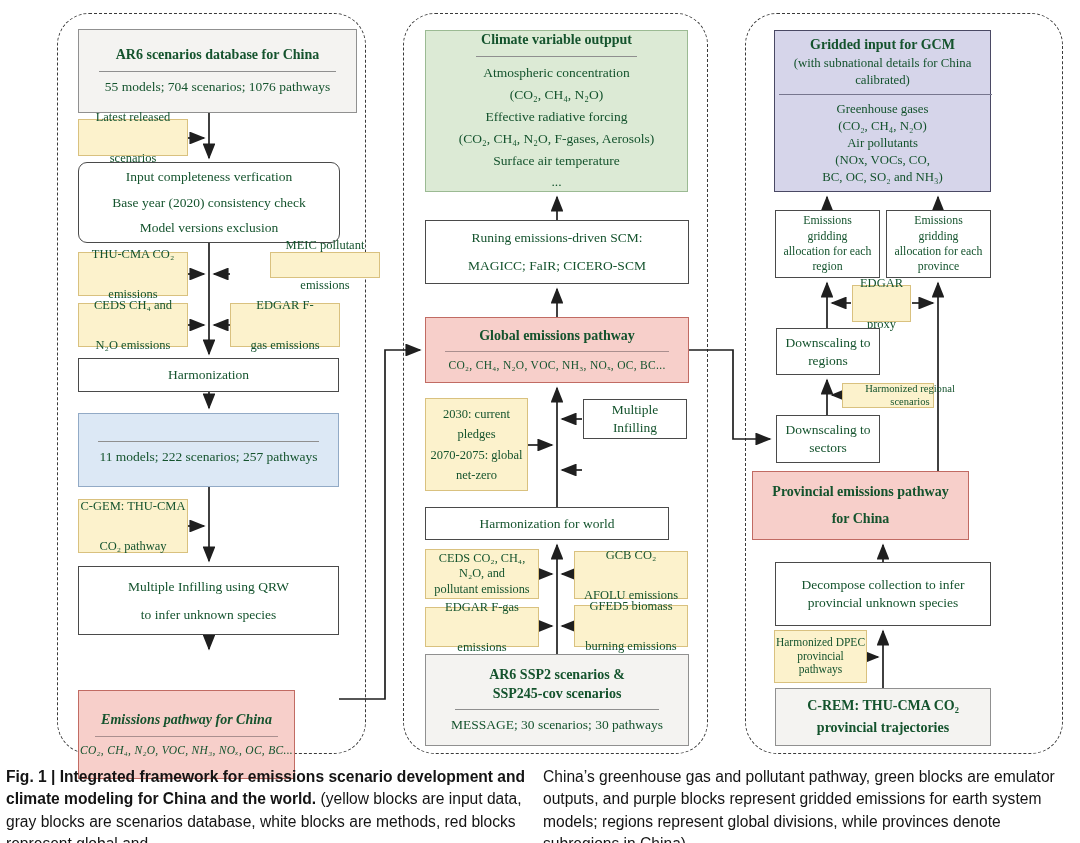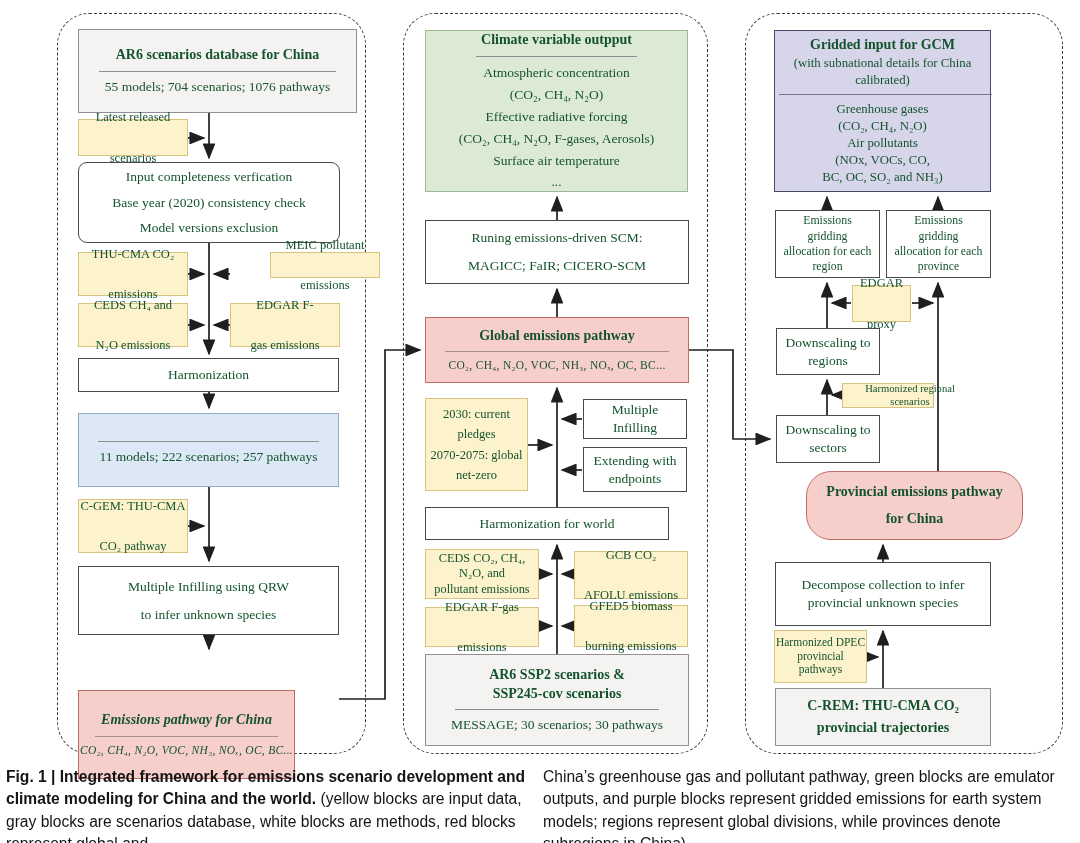--- a/index.html
+++ b/index.html
@@ -180,24 +180,20 @@
     <span class="ln">2030: current</span>
     <span class="ln">pledges</span>
     <span class="ln">2070-2075: global</span>
     <span class="ln">net-zero</span>
   </div>
 
   <div class="box diagram" style="left:583px;top:399px;width:104px;height:40px;">
     <span class="ln">Multiple Infilling</span>
   </div>
 
-  <div class="box diagram nowrap" style="left:583px;top:447px;width:104px;height:45px;">
-    <span class="ln">Extending with</span>
-    <span class="ln">endpoints</span>
-  </div>
 
   <div class="box diagram" style="left:425px;top:507px;width:244px;height:33px;">
     <span class="ln">Harmonization for world</span>
   </div>
 
   <div class="box yellow diagram nowrap" style="left:425px;top:549px;width:114px;height:50px;font-size:12.3px;line-height:1.25;">
     <span class="ln">CEDS CO₂, CH₄,</span>
     <span class="ln">N₂O, and</span>
     <span class="ln">pollutant emissions</span>
   </div>
@@ -262,21 +258,21 @@
   <div class="box yellow diagram xs nowrap" style="left:842px;top:383px;width:92px;height:25px;font-size:10.6px;padding-left:48px;">
     <span class="ln">Harmonized regional</span>
     <span class="ln">scenarios</span>
   </div>
 
   <div class="box diagram nowrap" style="left:776px;top:415px;width:104px;height:48px;">
     <span class="ln">Downscaling to</span>
     <span class="ln">sectors</span>
   </div>
 
-  <div class="box red diagram gap8" style="left:806px;top:471px;width:217px;height:69px;border-radius:25px;">
+  <div class="box red diagram gap8" style="left:752px;top:471px;width:217px;height:69px;">
     <span class="ttl">Provincial emissions pathway</span>
     <span class="ttl">for China</span>
   </div>
 
   <div class="box diagram" style="left:775px;top:562px;width:216px;height:64px;">
     <span class="ln">Decompose collection to infer</span>
     <span class="ln">provincial unknown species</span>
   </div>
 
   <div class="box yellow diagram xs nowrap" style="left:774px;top:630px;width:93px;height:53px;font-size:11.5px;">

